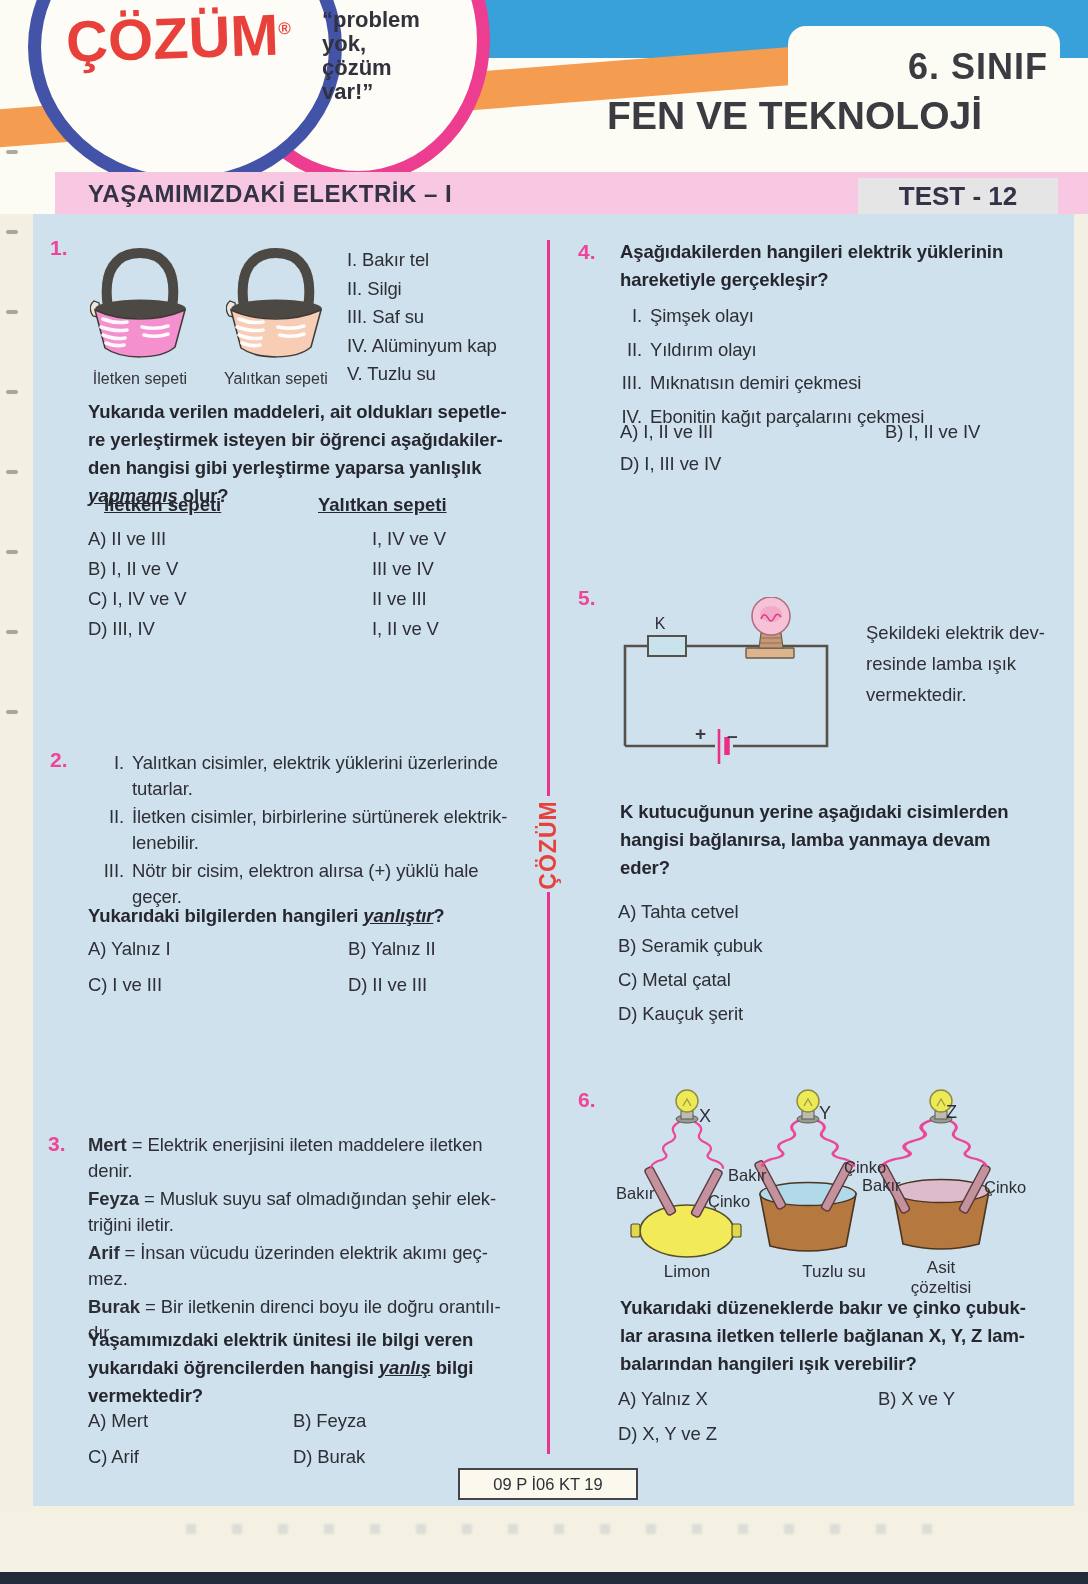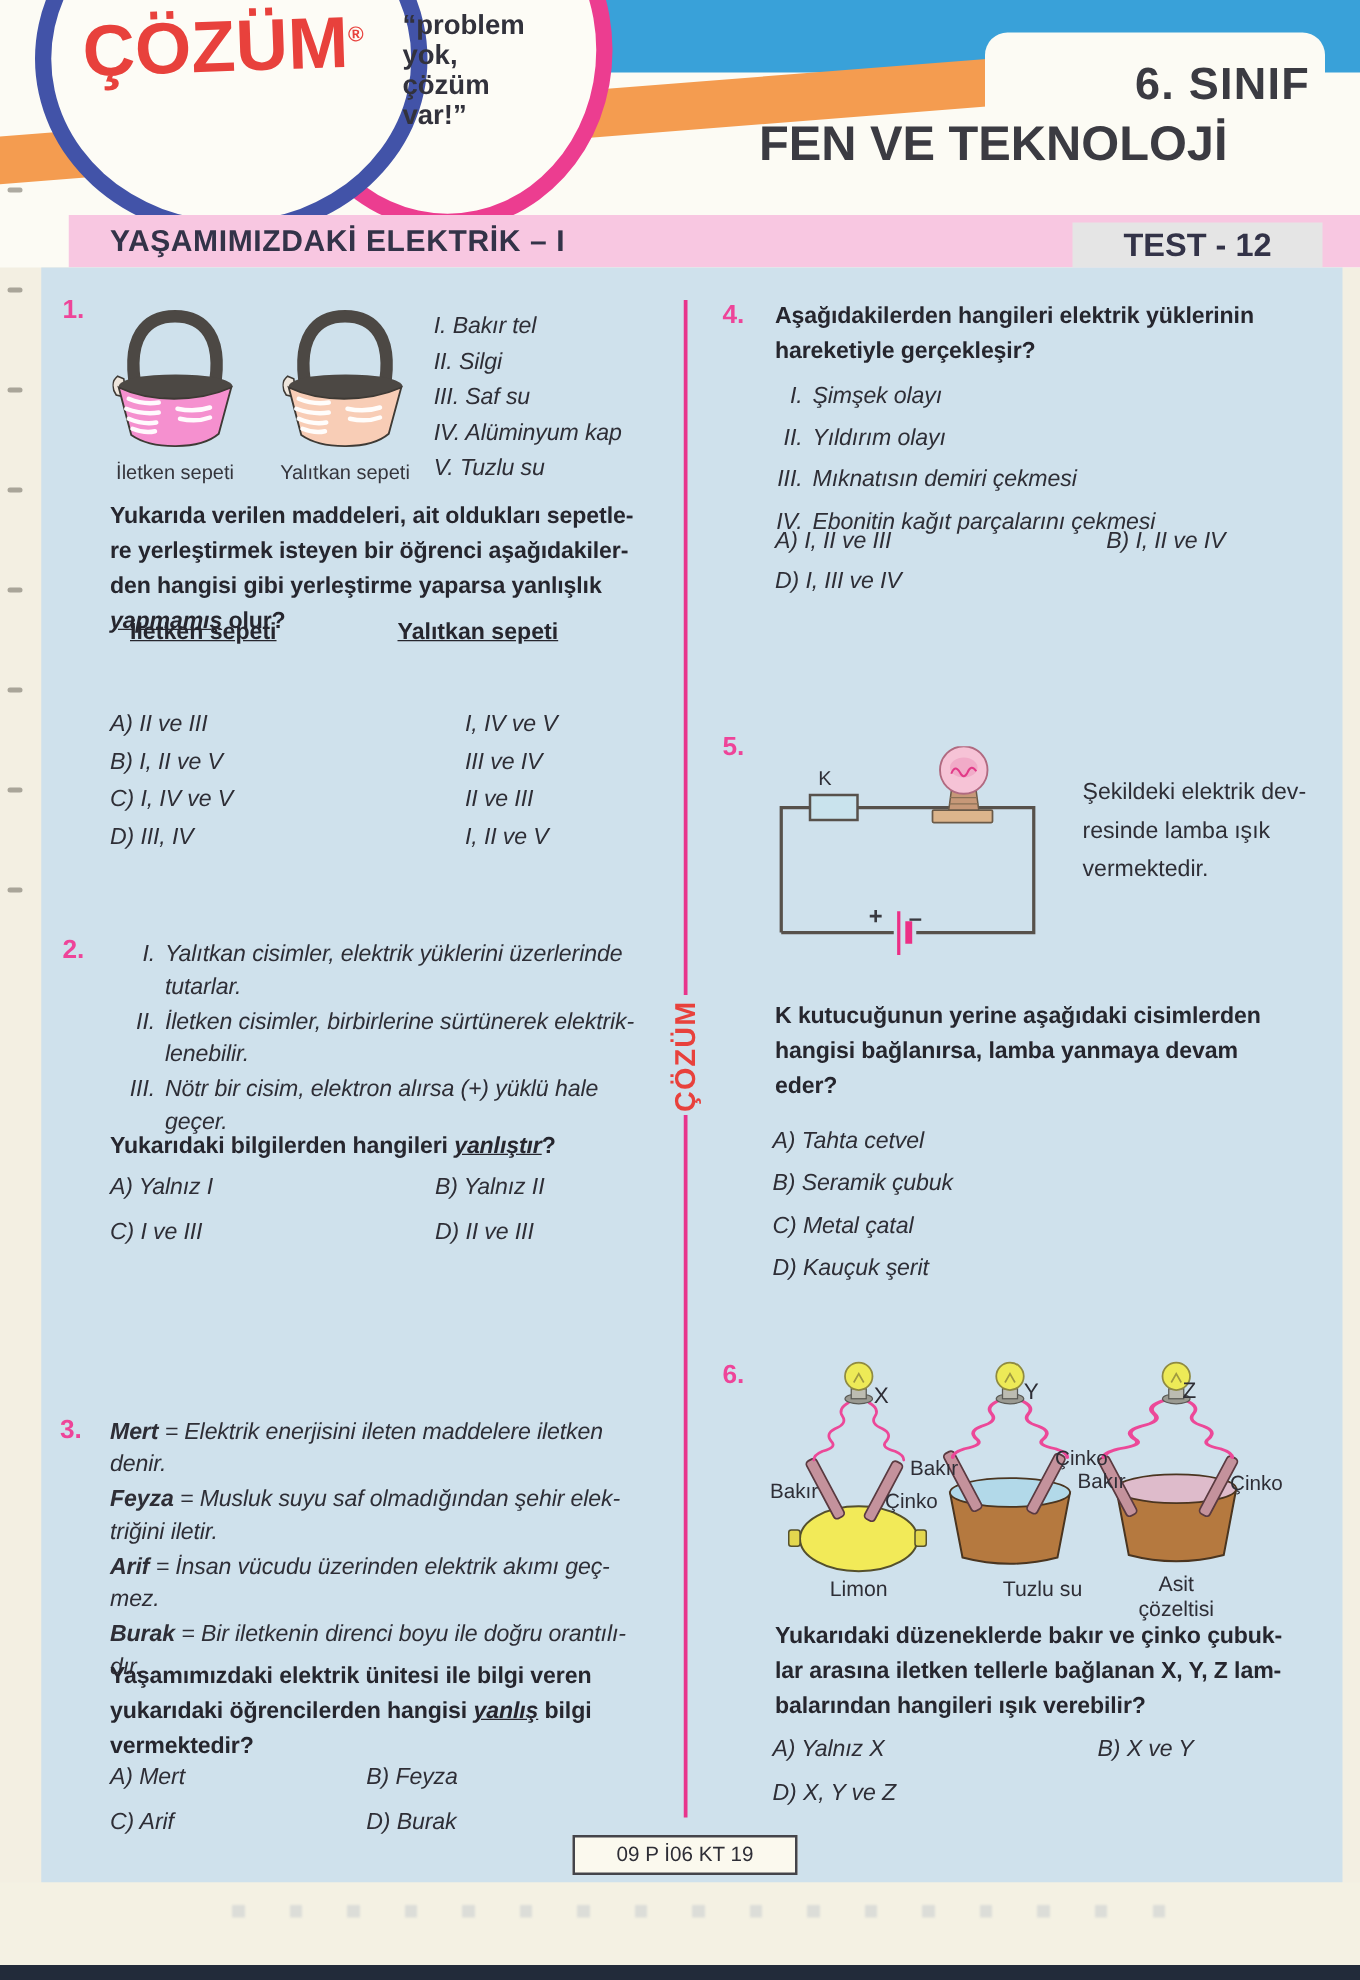--- a/index.html
+++ b/index.html
@@ -31,21 +31,21 @@
   .content-bg{position:absolute;left:33px;top:214px;width:1041px;height:1292px;background:#cfe1ec;}
   .divider{position:absolute;left:547px;width:3px;background:#e8348c;}
   .vlogo{position:absolute;left:492px;top:832px;width:112px;height:26px;transform:rotate(-90deg);
          text-align:center;font-size:23px;font-weight:bold;color:#e8413c;letter-spacing:1px;}
   .bmark{position:absolute;left:6px;width:12px;height:4px;background:#6b675c;opacity:.55;border-radius:2px;}
 
   .qnum{position:absolute;color:#ee4499;font-weight:bold;font-size:21px;}
   .pl{white-space:pre-line;}
   .u{text-decoration:underline;font-style:italic;}
   .stem{position:absolute;font-size:18.5px;font-weight:bold;line-height:28px;color:#26262e;letter-spacing:-.1px;}
-  .body-t{font-size:18.5px;letter-spacing:-.1px;font-style:italic;}
+  .body-t{font-size:18.5px;letter-spacing:-.1px;}
   .small-lbl{position:absolute;font-size:16px;color:#35353c;}
   .c{text-align:center;}
 
   .q1-items div{line-height:28.5px;}
   .th{position:absolute;font-size:18.5px;font-weight:bold;text-decoration:underline;color:#26262e;}
   .q1-rows{position:absolute;display:grid;grid-template-columns:256px 1fr;row-gap:4px;line-height:26px;}
   .q1-rows .r2{padding-left:28px;}
 
   .itemrow{display:flex;margin-bottom:2px;line-height:26px;}
   .rn{flex:none;width:28px;text-align:right;}
@@ -173,21 +173,21 @@
     <div>V. Tuzlu su</div>
   </div>
 
   <div class="stem pl" style="left:88px;top:398px;"><span>Yukarıda verilen maddeleri, ait oldukları sepetle-
 re yerleştirmek isteyen bir öğrenci aşağıdakiler-
 den hangisi gibi yerleştirme yaparsa yanlışlık
 </span><span class="u">yapmamış</span><span> olur?</span></div>
 
   <div class="th" style="left:104px;top:494px;">İletken sepeti</div>
   <div class="th" style="left:318px;top:494px;">Yalıtkan sepeti</div>
-  <div class="q1-rows body-t" style="left:88px;top:526px;margin-top:40px;">
+  <div class="q1-rows body-t" style="left:88px;top:526px;">
     <span>A) II ve III</span>
       <span class="r2">I, IV ve V</span>
     <span>B) I, II ve V</span>
       <span class="r2">III ve IV</span>
     <span>C) I, IV ve V</span>
       <span class="r2">II ve III</span>
     <span>D) III, IV</span>
       <span class="r2">I, II ve V</span>
   </div>
 

